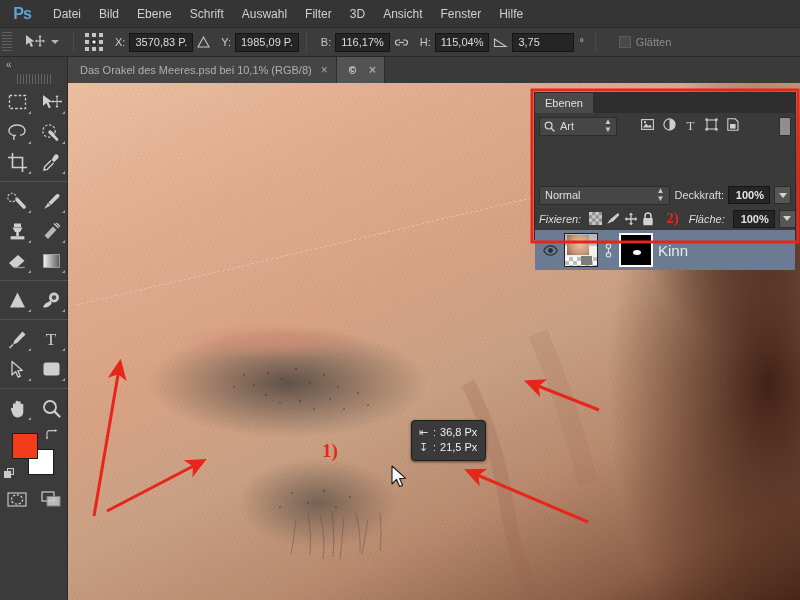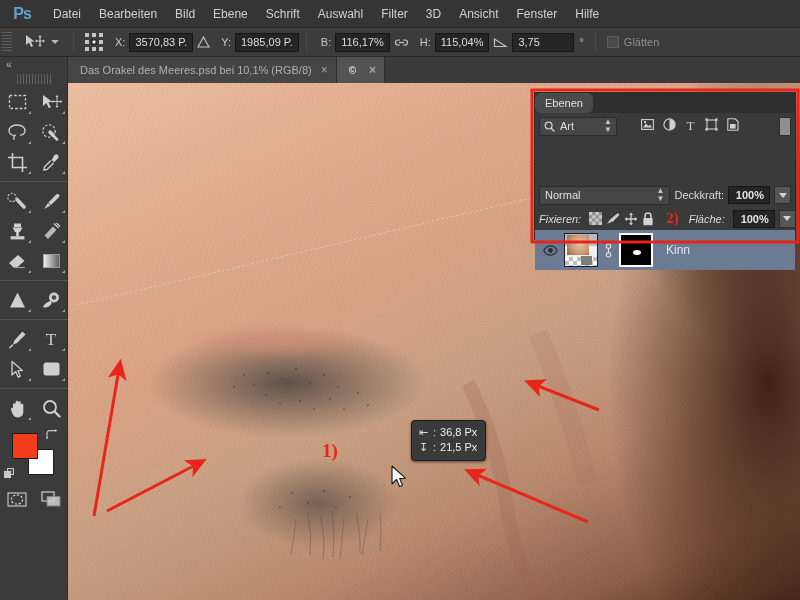--- a/index.html
+++ b/index.html
@@ -66,21 +66,21 @@
   }
   .caret-sm {
     width: 0; height: 0; border-left: 4px solid transparent;
     border-right: 4px solid transparent; border-top: 4px solid #b5b5b5;
     margin: 0 7px 0 3px;
   }
   .chk-box {
     width: 12px; height: 12px; background: #4a4a4a;
     border: 1px solid #5c5c5c; margin-right: 5px;
   }
-  .opt-chk { display: flex; align-items: flex-start; margin-left: 4px; }
+  .opt-chk { display: flex; align-items: flex-start; margin-left: 16px; }
   .opt-chk span { color: #8d8d8d; font-size: 11px; }
 
   
   .tabbar {
     position: absolute; left: 68px; top: 57px; width: 732px; height: 26px;
     background: #3a3a3a; display: flex; align-items: flex-end;
   }
   .tab {
     height: 26px; display: flex; align-items: center;
     padding: 0 8px 0 12px; font-size: 11px;
@@ -205,21 +205,21 @@
   
   .layers-panel {
     position: absolute; left: 534px; top: 92px;
     width: 262px; height: 148px;
     background: #3a3a3a;
     border: 1px solid #2b2b2b;
   }
   .lp-tabrow { height: 20px; background: #323232; display: flex; align-items: stretch; }
   .lp-tab {
     background: #4a4a4a; color: #e0e0e0; font-size: 11px;
-    padding: 0 10px; display: flex; align-items: center; border-radius: 6px;
+    padding: 0 10px; display: flex; align-items: center;
   }
   .lp-tabfill { flex: 1; background: #2e2e2e; }
   .lp-filterrow {
     height: 26px; display: flex; align-items: center;
     padding: 0 4px; gap: 12px;
   }
   .lp-kind {
     background: #464646; border: 1px solid #2c2c2c; border-radius: 2px;
     height: 19px; min-width: 78px; display: flex; align-items: center;
     padding: 0 4px; color: #dcdcdc; font-size: 11px; gap: 5px;
@@ -281,37 +281,36 @@
   }
   .link-ico { width: 11px; display: flex; align-items: center; justify-content: center; color: #d8d8d8; font-size: 11px; }
   .mask-thumb {
     width: 34px; height: 34px; background: #000;
     border: 2px solid #ffffff; position: relative;
   }
   .mask-thumb .dot {
     position: absolute; left: 12px; top: 15px; width: 8px; height: 5px;
     background: #fff; border-radius: 50%;
   }
-  .layer-name { color: #e9e9e9; font-size: 12px; margin-left: 8px; }
+  .layer-name { color: #e9e9e9; font-size: 15px; }
   .anno-1 {
     position: absolute; left: 322px; top: 440px;
     color: #e8251a; font-size: 19px; font-weight: bold;
     font-family: "Liberation Serif", serif; pointer-events: none;
   }
   .anno-svg { position: absolute; left: 0; top: 0; width: 800px; height: 600px; pointer-events: none; }
 </style>
 </head>
 <body>
 
 <div id="app">
 
   <div class="menubar">
     <div class="ps-logo">Ps</div>
     <div class="menu-item">Datei</div>
-    <div class="menu-item">Bearbeiten</div>
     <div class="menu-item">Bild</div>
     <div class="menu-item">Ebene</div>
     <div class="menu-item">Schrift</div>
     <div class="menu-item">Auswahl</div>
     <div class="menu-item">Filter</div>
     <div class="menu-item">3D</div>
     <div class="menu-item">Ansicht</div>
     <div class="menu-item">Fenster</div>
     <div class="menu-item">Hilfe</div>
   </div>

